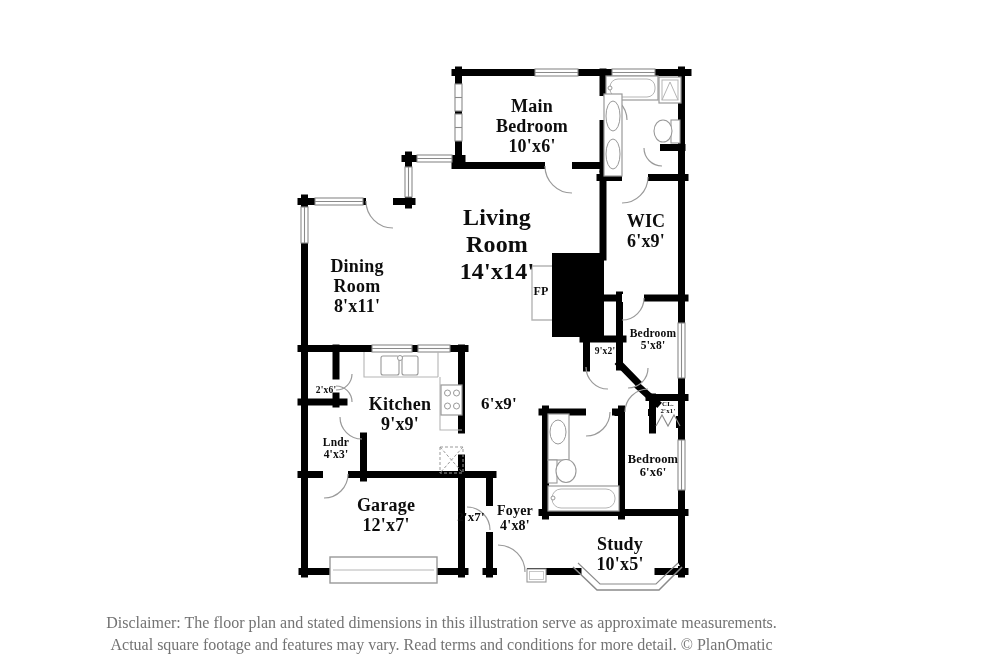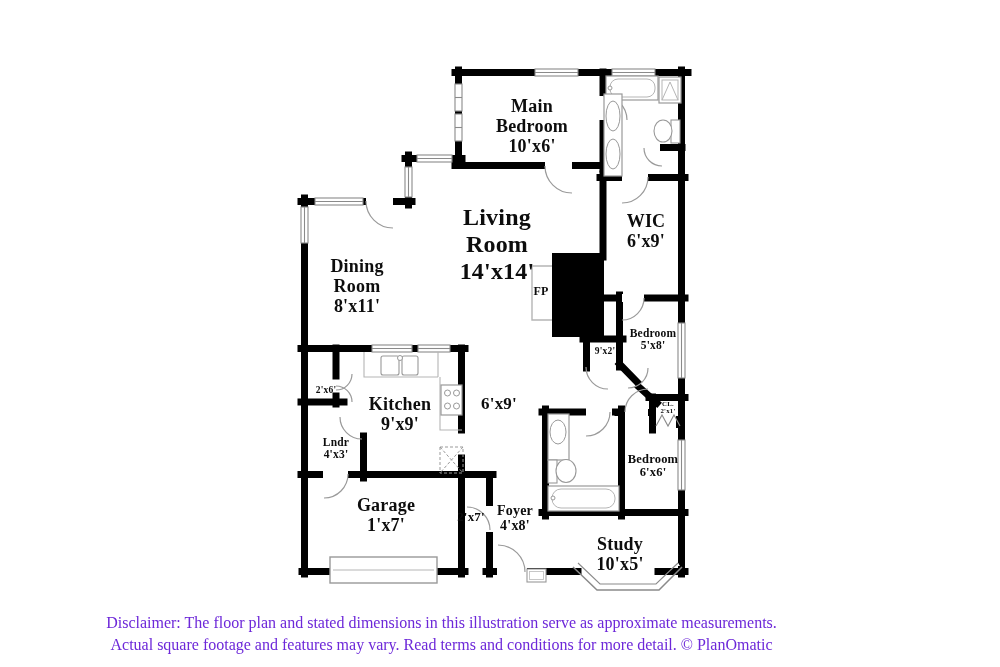--- a/index.html
+++ b/index.html
@@ -20,21 +20,21 @@
   .lbl-2x6{left:326px;top:390px;font-size:9.5px;}
   .lbl-lndr{left:336px;top:448px;font-size:11.5px;line-height:1.05;}
   .lbl-garage{left:386px;top:515px;font-size:18px;}
   .lbl-2x7{left:471px;top:517px;font-size:13px;}
   .lbl-foyer{left:515px;top:511px;font-size:14px;line-height:1.1;margin-top:7px;}
   .lbl-bed6{left:653px;top:466px;font-size:12.5px;line-height:1.05;}
   .lbl-cl{left:668px;top:407px;font-size:6.8px;line-height:1.1;}
   .lbl-study{left:620px;top:554px;font-size:18px;}
   .lbl-fp{left:541px;top:292px;font-size:12px;}
   .disclaimer{position:absolute;left:0;right:0;top:612px;text-align:center;
-      font-family:"Liberation Serif",serif;font-size:16px;color:#6d28d9;line-height:1.38;font-weight:400;padding-left:44px;}
+      font-family:"Liberation Serif",serif;font-size:16px;color:#737373;line-height:1.38;font-weight:400;padding-left:44px;}
 </style>
 </head>
 <body>
 
 <div id="canvas">
 
 <svg id="plan-svg" width="1000" height="667" viewBox="0 0 1000 667">
 
   <g stroke="#000" stroke-width="7" stroke-linecap="square" fill="none">
     <line x1="455" y1="72.5" x2="688" y2="72.5"></line>
@@ -222,21 +222,21 @@
 14'x14'</div>
 <div class="lbl lbl-wic">WIC
 6'x9'</div>
 <div class="lbl lbl-bed5">Bedroom
 5'x8'</div>
 <div class="lbl lbl-kitchen">Kitchen
 9'x9'</div>
 <div class="lbl lbl-lndr">Lndr
 4'x3'</div>
 <div class="lbl lbl-garage">Garage
-1'x7'</div>
+12'x7'</div>
 <div class="lbl lbl-foyer">Foyer
 4'x8'</div>
 <div class="lbl lbl-bed6">Bedroom
 6'x6'</div>
 <div class="lbl lbl-study">Study
 10'x5'</div>
 
 <div class="lbl lbl-fp">FP</div>
 <div class="lbl lbl-hall">6'x9'</div>
 <div class="lbl lbl-2x6">2'x6'</div>

